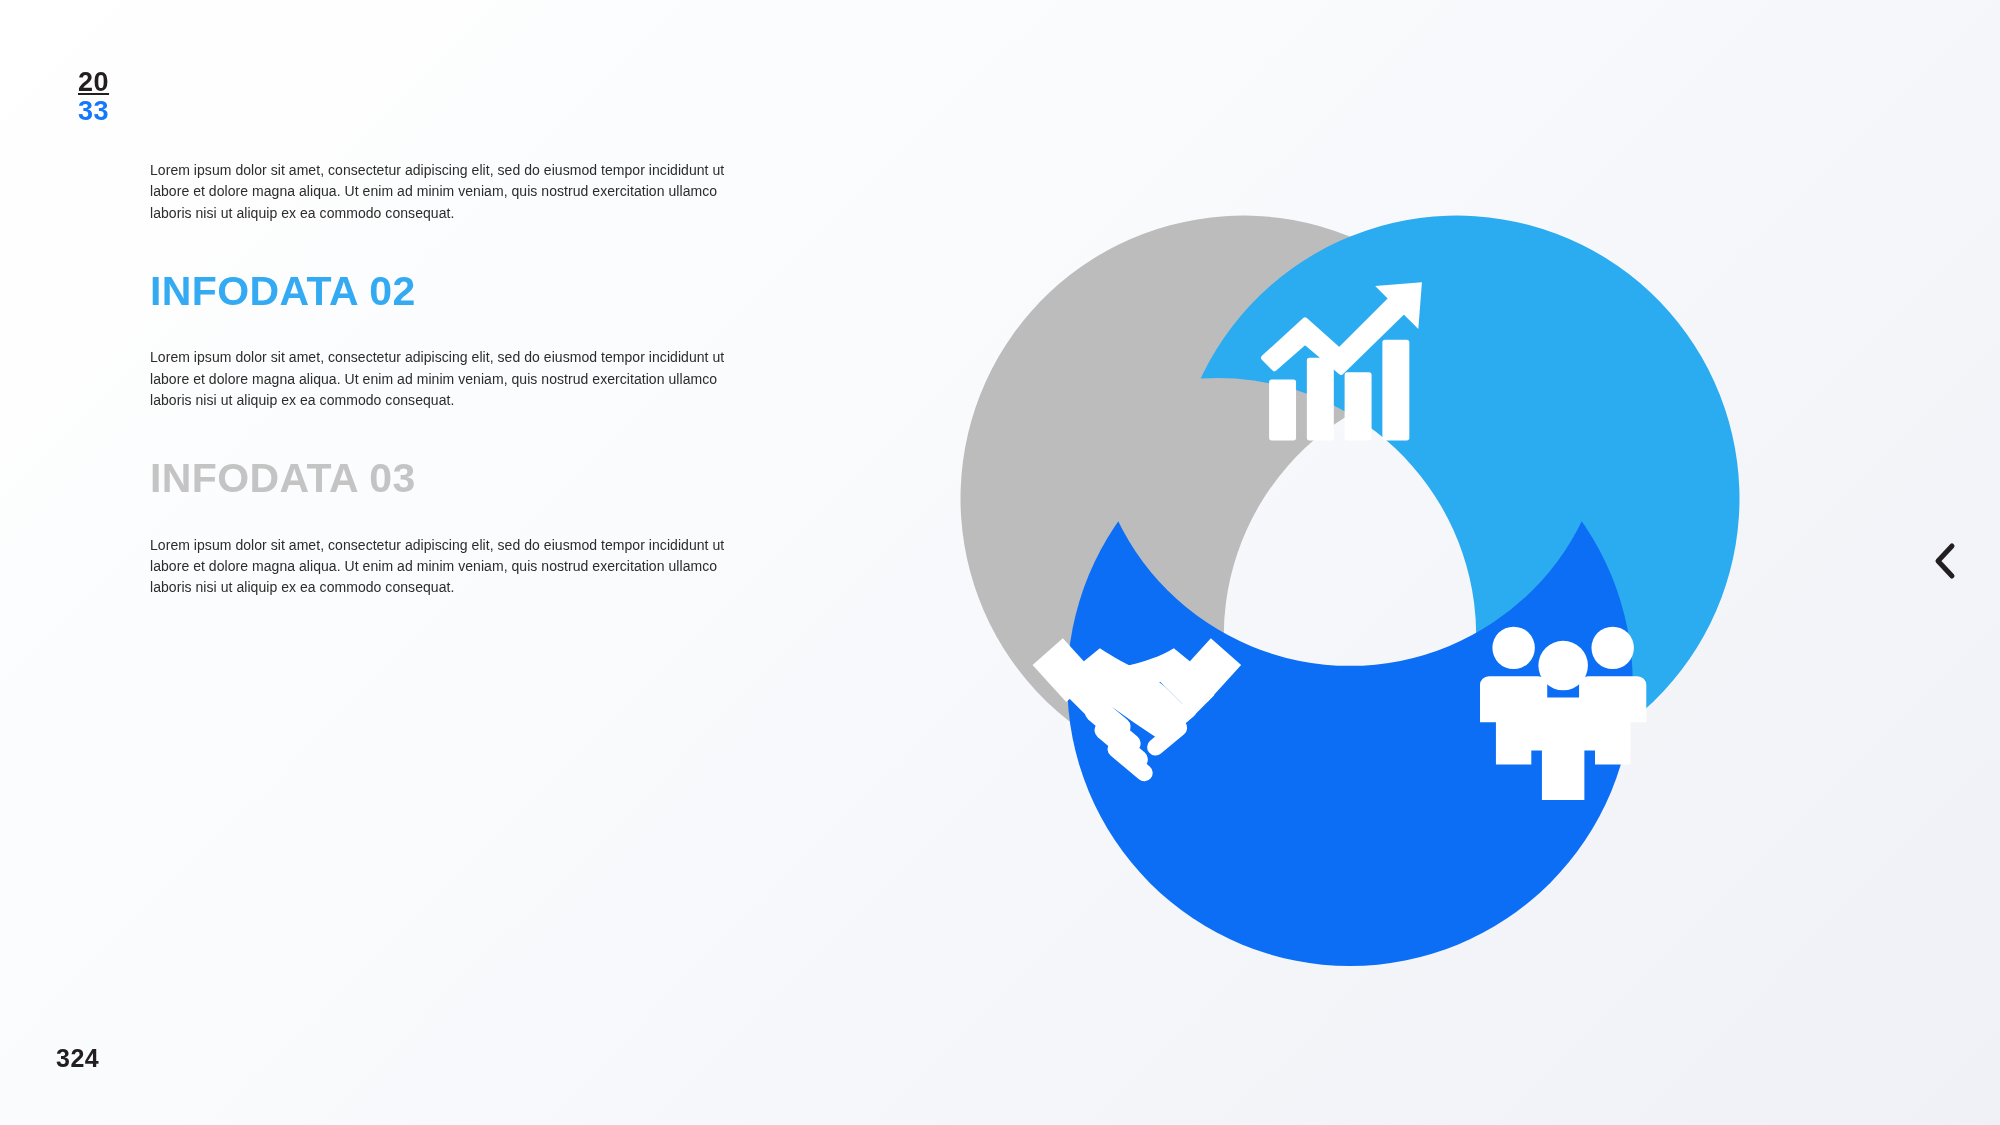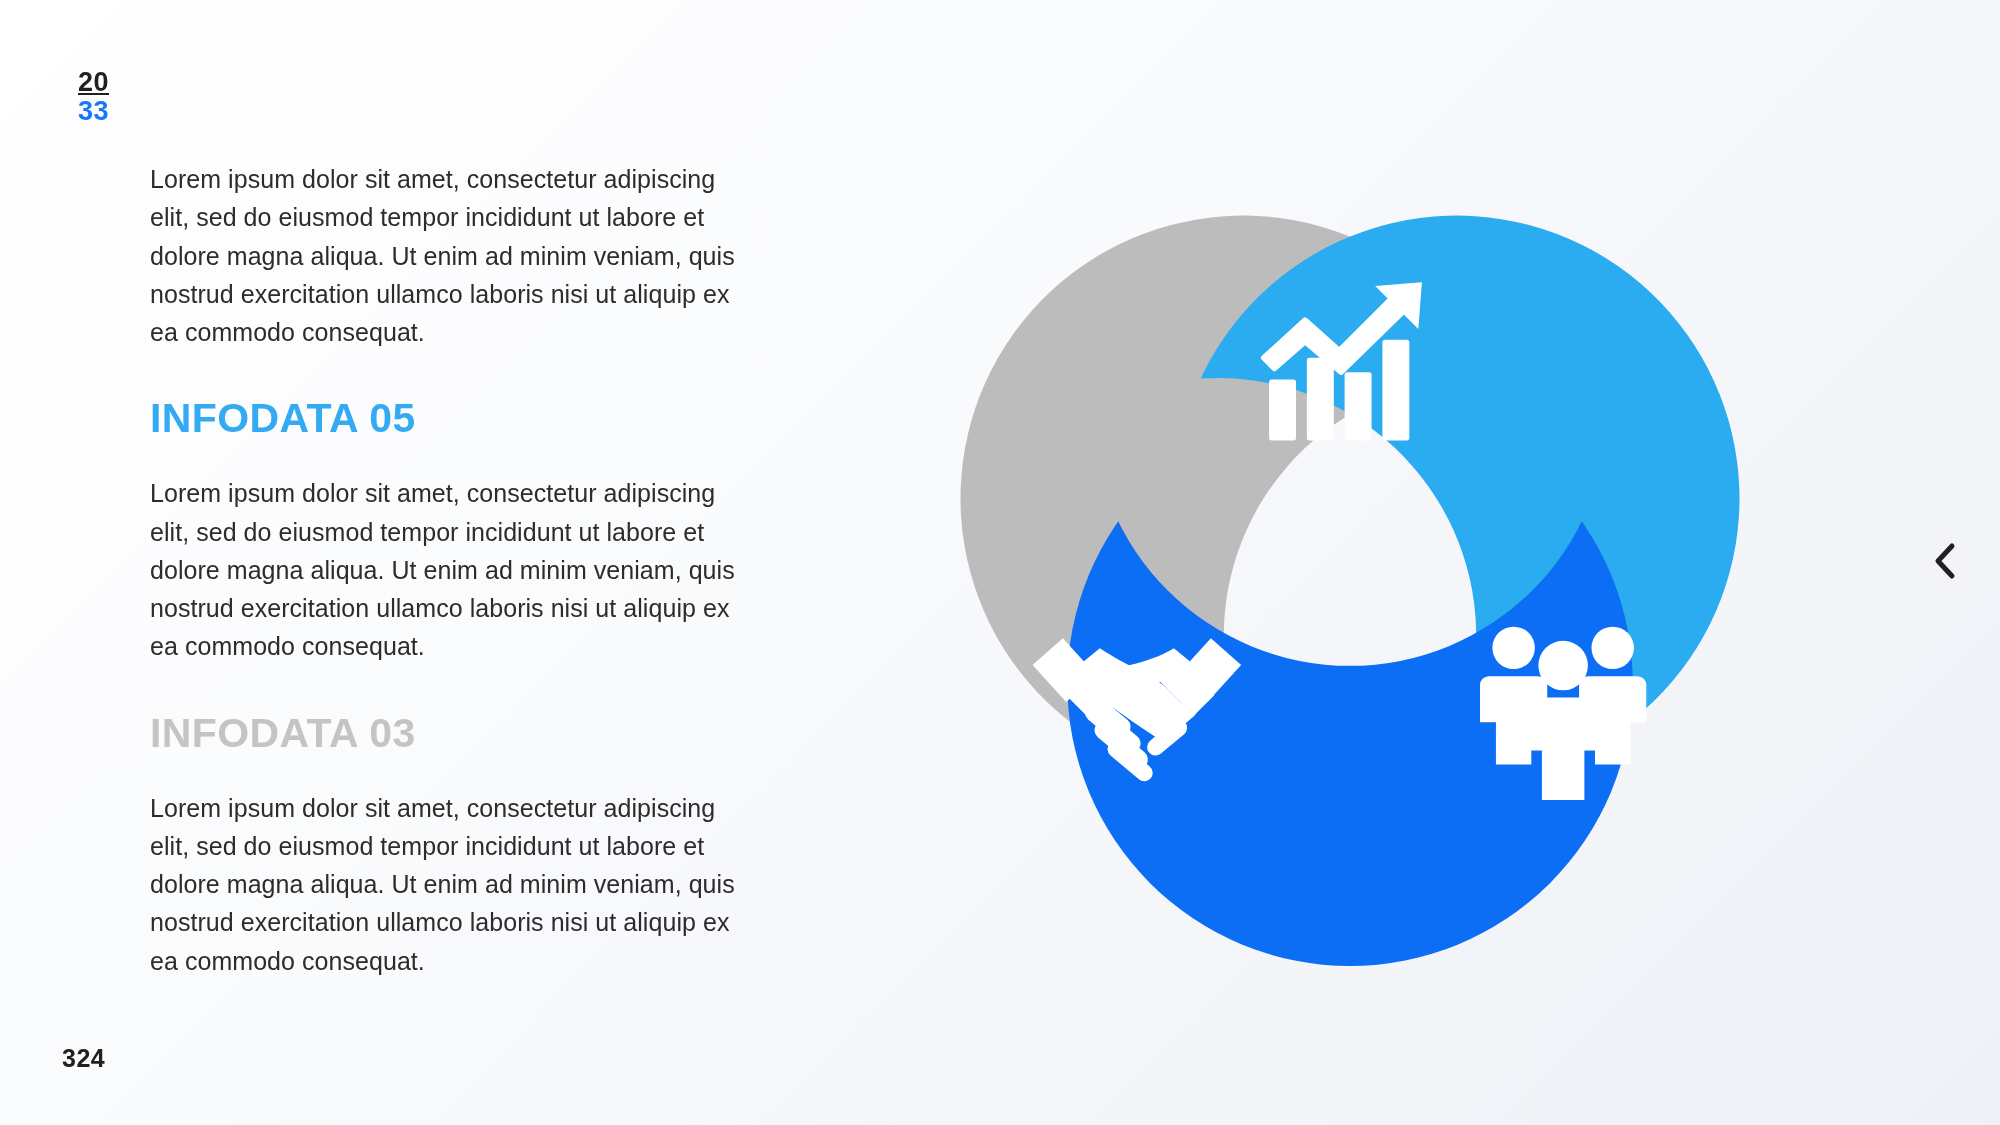--- a/index.html
+++ b/index.html
@@ -62,32 +62,32 @@
     font-weight: bold;
     letter-spacing: 0.4px;
     margin: 0 0 34px 0;
     line-height: 1.05;
   }
   .info-heading.accent-1 { color: #1478fa; }
   .info-heading.accent-2 { color: #34aaf2; }
   .info-heading.accent-3 { color: #c4c4c4; }
 
   .info-body {
-    font-size: 25px;
+    font-size: 14px;
     line-height: 1.53;
     color: #2c2c2c;
     margin: 0;
     width: 600px;
     letter-spacing: 0.05px;
   }
 
   
   .page-number {
     position: absolute;
-    left: 62px;
+    left: 56px;
     bottom: 52px;
     font-size: 25px;
     font-weight: bold;
     color: #231f20;
     letter-spacing: 0.5px;
   }
 
   
   .graphic-wrap {
     position: absolute;
@@ -127,21 +127,21 @@
     <span class="year-bottom">33</span>
   </div>
 
   <div class="content-column">
 
     <div class="info-block">
       <p class="info-body">Lorem ipsum dolor sit amet, consectetur adipiscing elit, sed do eiusmod tempor incididunt ut labore et dolore magna aliqua. Ut enim ad minim veniam, quis nostrud exercitation ullamco laboris nisi ut aliquip ex ea commodo consequat.</p>
     </div>
 
     <div class="info-block">
-      <h2 class="info-heading accent-2">INFODATA 05</h2>
+      <h2 class="info-heading accent-2">INFODATA 02</h2>
       <p class="info-body">Lorem ipsum dolor sit amet, consectetur adipiscing elit, sed do eiusmod tempor incididunt ut labore et dolore magna aliqua. Ut enim ad minim veniam, quis nostrud exercitation ullamco laboris nisi ut aliquip ex ea commodo consequat.</p>
     </div>
 
     <div class="info-block">
       <h2 class="info-heading accent-3">INFODATA 03</h2>
       <p class="info-body">Lorem ipsum dolor sit amet, consectetur adipiscing elit, sed do eiusmod tempor incididunt ut labore et dolore magna aliqua. Ut enim ad minim veniam, quis nostrud exercitation ullamco laboris nisi ut aliquip ex ea commodo consequat.</p>
     </div>
 
   </div>
 

